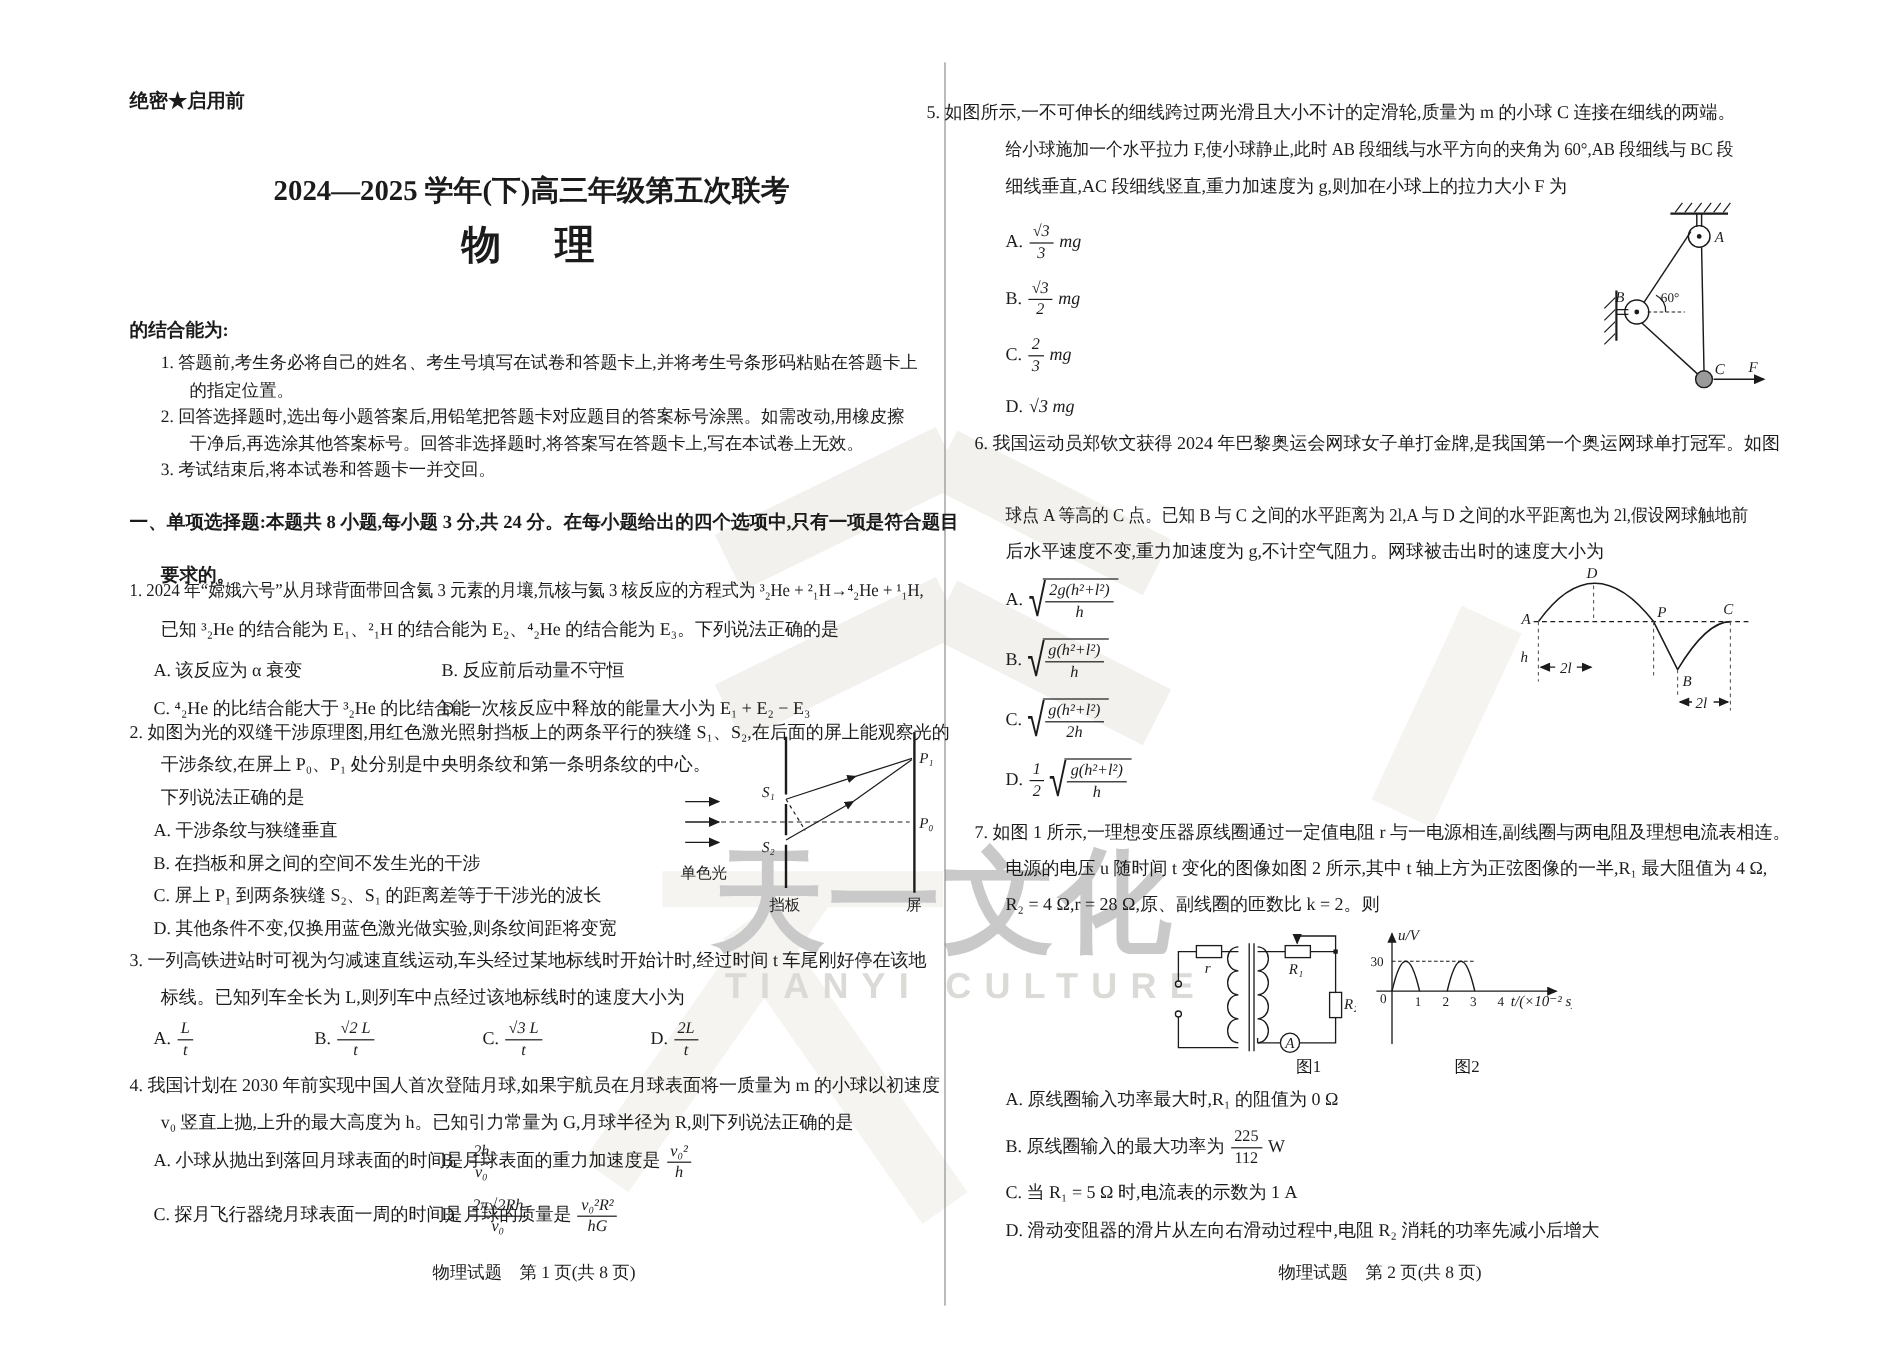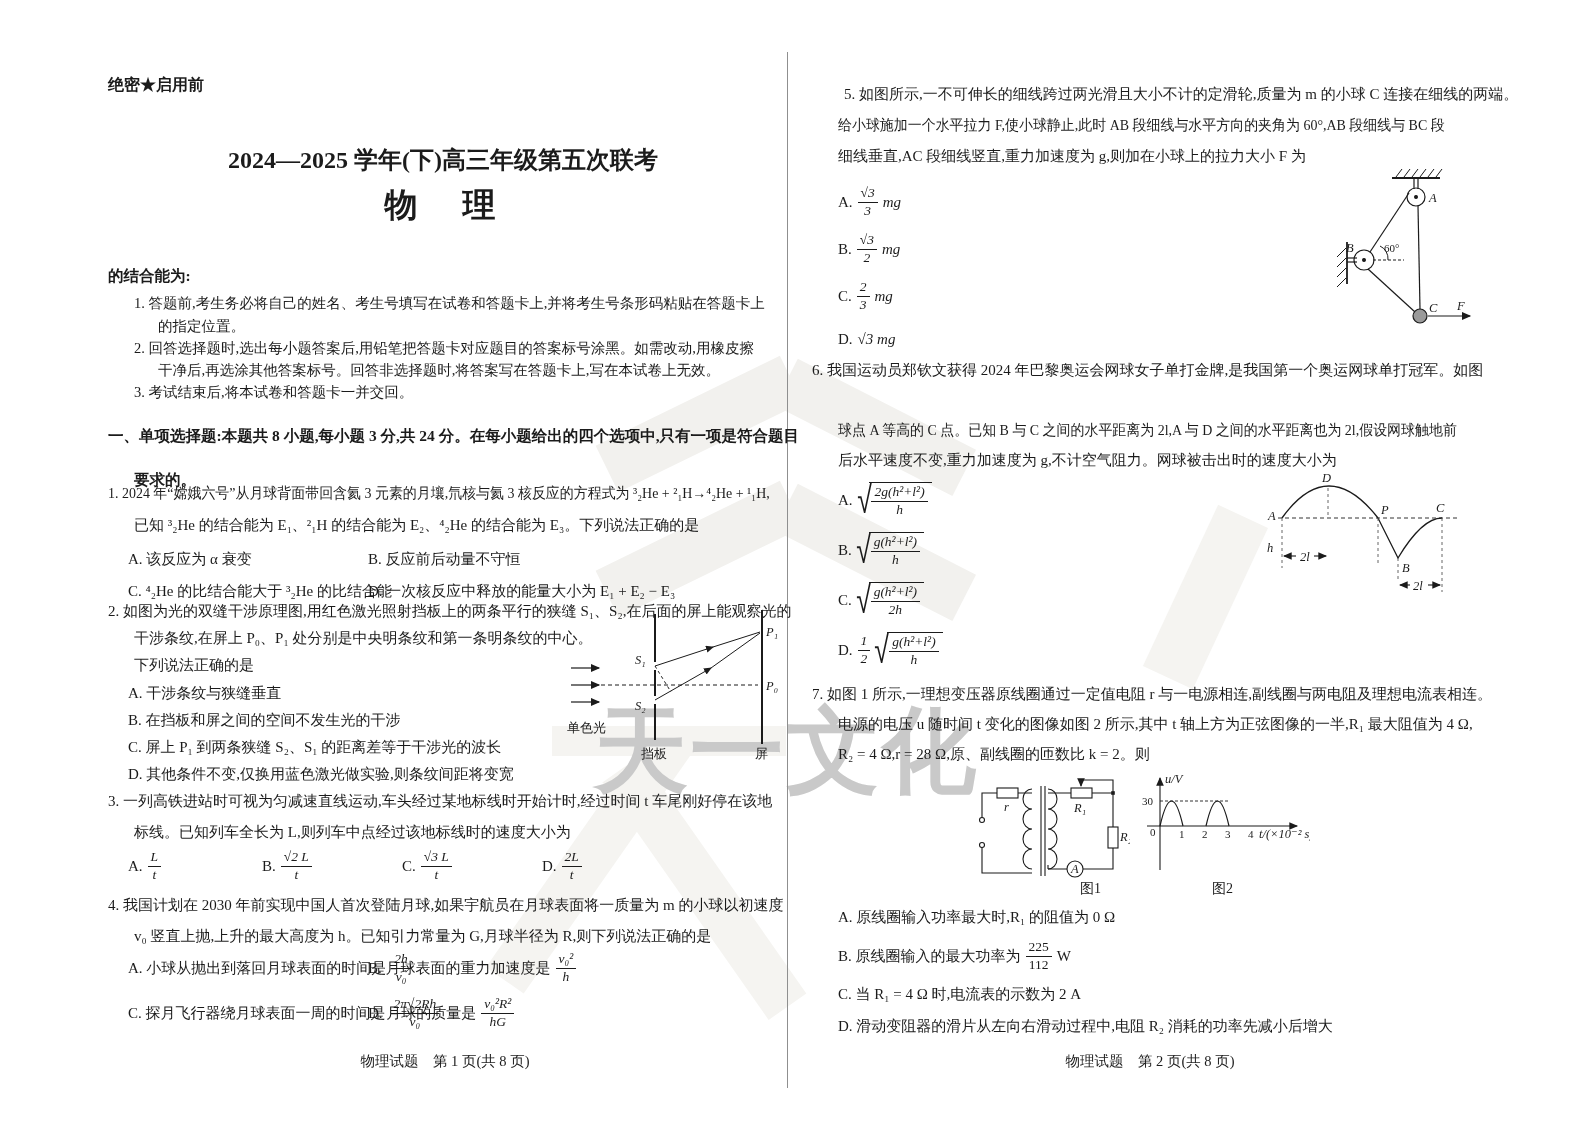--- a/index.html
+++ b/index.html
@@ -39,20 +39,21 @@
 
   <div class="wm" style="left:607px;top:443px;width:205px;height:52px;transform:rotate(-26deg);transform-origin:left center;"></div>
   <div class="wm" style="left:786px;top:356px;width:200px;height:52px;transform:rotate(27deg);transform-origin:left center;"></div>
   <div class="wm" style="left:607px;top:568px;width:205px;height:52px;transform:rotate(-26deg);transform-origin:left center;"></div>
   <div class="wm" style="left:786px;top:481px;width:200px;height:52px;transform:rotate(27deg);transform-origin:left center;"></div>
   <div class="wm2" style="left:552px;top:726px;width:234px;height:30px;"></div>
   <div class="wm2" style="left:640px;top:756px;width:290px;height:46px;transform:rotate(55deg);transform-origin:left top;"></div>
   <div class="wm2" style="left:690px;top:756px;width:290px;height:46px;transform:rotate(125deg);transform-origin:left top;"></div>
   <div class="wm2" style="left:1268px;top:528px;width:178px;height:55px;transform:rotate(115deg);transform-origin:left top;"></div>
   <div class="wm-cn">天一文化</div>
+  <div class="wm-en">TIANYI CULTURE</div>
 
   <div class="divider"></div>
 
   <div class="t b" style="left:108px;top:75px;font-size:16px;">绝密★启用前</div>
   <div class="t ctr" style="left:108px;top:151px;width:670px;font-size:24px;font-weight:700;">2024—2025 学年(下)高三年级第五次联考</div>
   <div class="t ctr" style="left:108px;top:196px;width:670px;font-size:33px;font-weight:700;letter-spacing:6px;">物　理</div>
 
   <div class="t b" style="left:108px;top:266px;font-size:15.5px;">的结合能为:</div>
   <div class="t" style="left:134px;top:294px;font-size:14.5px;">1. 答题前,考生务必将自己的姓名、考生号填写在试卷和答题卡上,并将考生号条形码粘贴在答题卡上</div>
   <div class="t" style="left:158px;top:317px;font-size:14.5px;">的指定位置。</div>
@@ -170,21 +171,21 @@
   <div class="t opt" style="left:368px;top:997px;">
     <span>D. 月球的质量是</span>
     <span class="frac">
         <span class="fn">v₀²R²</span>
         <span class="fd">hG</span>
       </span>
   </div>
 
   <div class="t ctr" style="left:108px;top:1052px;width:674px;font-size:14.5px;">物理试题　第 1 页(共 8 页)</div>
 
-  <div class="t" style="left:844px;top:85px;font-family:Liberation Serif, serif;">5. 如图所示,一不可伸长的细线跨过两光滑且大小不计的定滑轮,质量为 m 的小球 C 连接在细线的两端。</div>
+  <div class="t" style="left:772px;top:85px;font-family:Liberation Serif, serif;">5. 如图所示,一不可伸长的细线跨过两光滑且大小不计的定滑轮,质量为 m 的小球 C 连接在细线的两端。</div>
   <div class="t long" style="left:838px;top:116px;">给小球施加一个水平拉力 F,使小球静止,此时 AB 段细线与水平方向的夹角为 60°,AB 段细线与 BC 段</div>
   <div class="t" style="left:838px;top:147px;">细线垂直,AC 段细线竖直,重力加速度为 g,则加在小球上的拉力大小 F 为</div>
   <div class="t opt" style="left:838px;top:186px;">
     <span>A.</span>
     <span class="frac">
         <span class="fn">√3</span>
         <span class="fd">3</span>
       </span>
     <span class="mi">mg</span>
   </div>
@@ -352,18 +353,18 @@
 
   <div class="t" style="left:838px;top:908px;">A. 原线圈输入功率最大时,R₁ 的阻值为 0 Ω</div>
   <div class="t opt" style="left:838px;top:940px;">
     <span>B. 原线圈输入的最大功率为</span>
     <span class="frac" style="font-style:normal;">
         <span class="fn">225</span>
         <span class="fd">112</span>
       </span>
     <span>W</span>
   </div>
-  <div class="t" style="left:838px;top:985px;">C. 当 R₁ = 4 Ω 时,电流表的示数为 2 A</div>
+  <div class="t" style="left:838px;top:985px;">C. 当 R₁ = 5 Ω 时,电流表的示数为 1 A</div>
   <div class="t" style="left:838px;top:1017px;">D. 滑动变阻器的滑片从左向右滑动过程中,电阻 R₂ 消耗的功率先减小后增大</div>
 
   <div class="t ctr" style="left:812px;top:1052px;width:676px;font-size:14.5px;">物理试题　第 2 页(共 8 页)</div>
 
 </div>
 
 </body></html>

